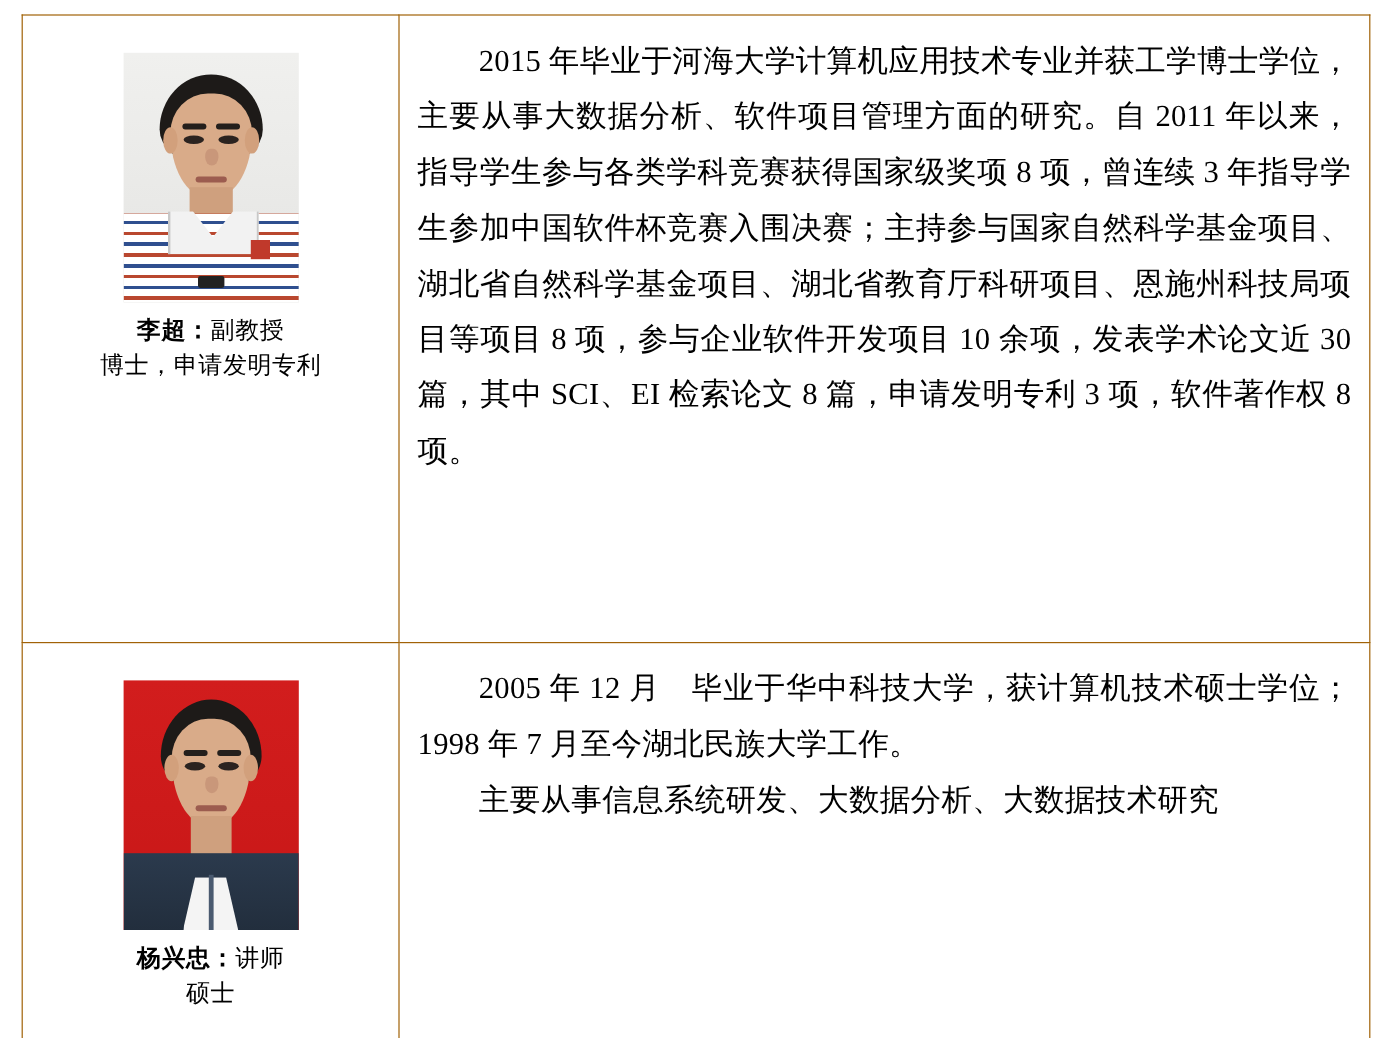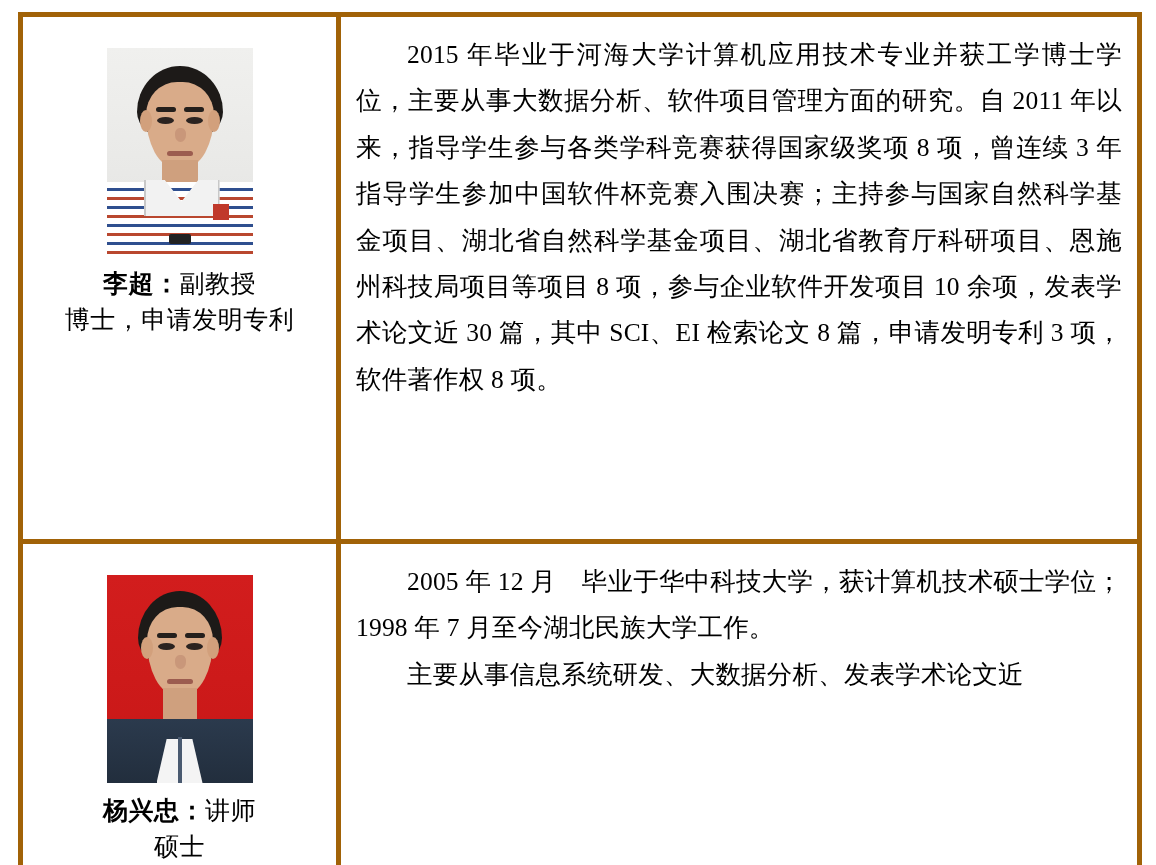--- a/index.html
+++ b/index.html
@@ -20,21 +20,21 @@
     height: 865px;
     box-sizing: border-box;
     padding: 12px 14px 14px 18px;
   }
   table.profile-table {
     width: 1124px;
     border-collapse: collapse;
     table-layout: fixed;
   }
   table.profile-table td {
-    border: 5px solid #a16207;
+    border: 1px solid #a16207;
     vertical-align: top;
     padding: 15px;
   }
   td.photo-cell {
     width: 283px;
     text-align: center;
     vertical-align: top;
     padding: 0 0 10px 0;
   }
   td.bio-cell {
@@ -177,21 +177,21 @@
   .zip-2 {
     position: absolute;
     left: 71px;
     bottom: 0;
     width: 4px;
     height: 46px;
     background: #4a5a70;
   }
   .caption {
     margin-top: 10px;
-    font-size: 25px;
+    font-size: 20px;
     line-height: 1.45;
     font-family: "Liberation Serif", "DejaVu Serif", serif;
     letter-spacing: 0.5px;
   }
   .caption .name {
     font-weight: bold;
   }
   .caption-line {
     display: block;
     white-space: pre;
@@ -267,19 +267,19 @@
             </div>
           </div>
           <div class="caption">
             <span class="caption-line"><span class="name">杨兴忠：</span><span>讲师</span></span>
             <span class="caption-line">硕士</span>
           </div>
         </td>
         <td class="bio-cell">
           <div class="bio">
             <p>2005 年 12 月　毕业于华中科技大学，获计算机技术硕士学位；1998 年 7 月至今湖北民族大学工作。</p>
-            <p>主要从事信息系统研发、大数据分析、发表学术论文近</p>
+            <p>主要从事信息系统研发、大数据分析、大数据技术研究</p>
           </div>
         </td>
       </tr>
     </tbody>
   </table>
 </div>
 
 </body></html>

